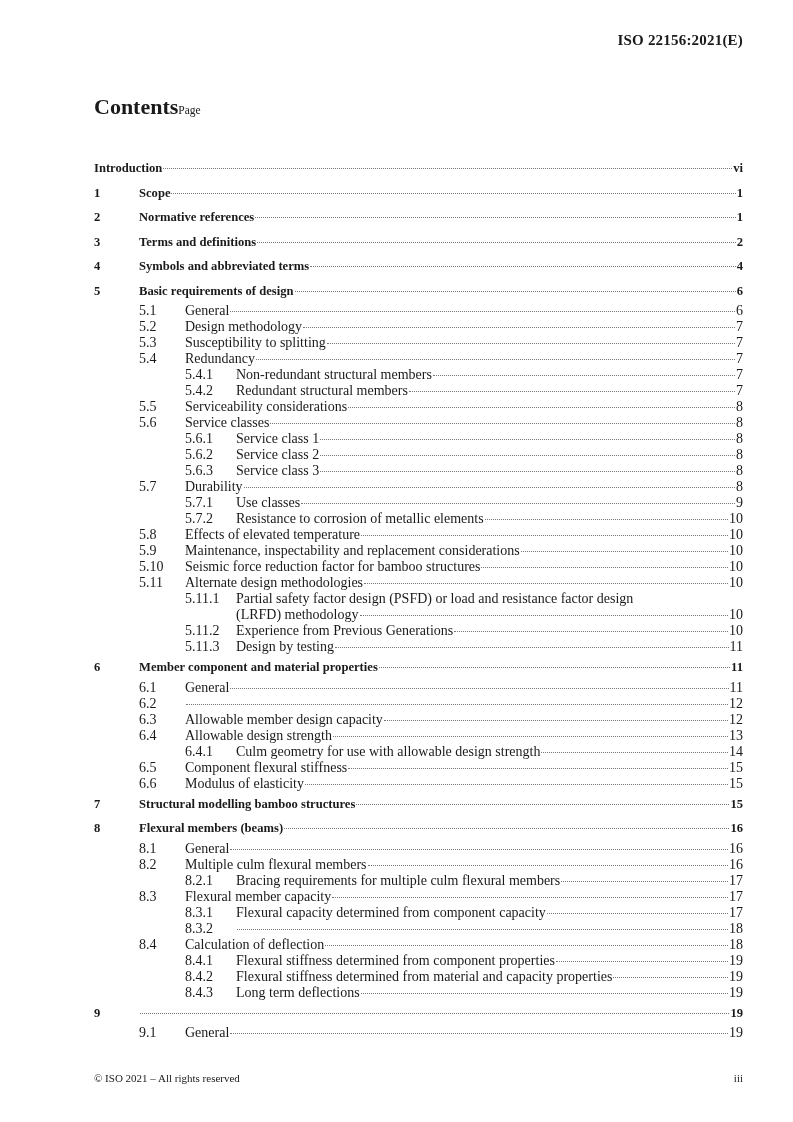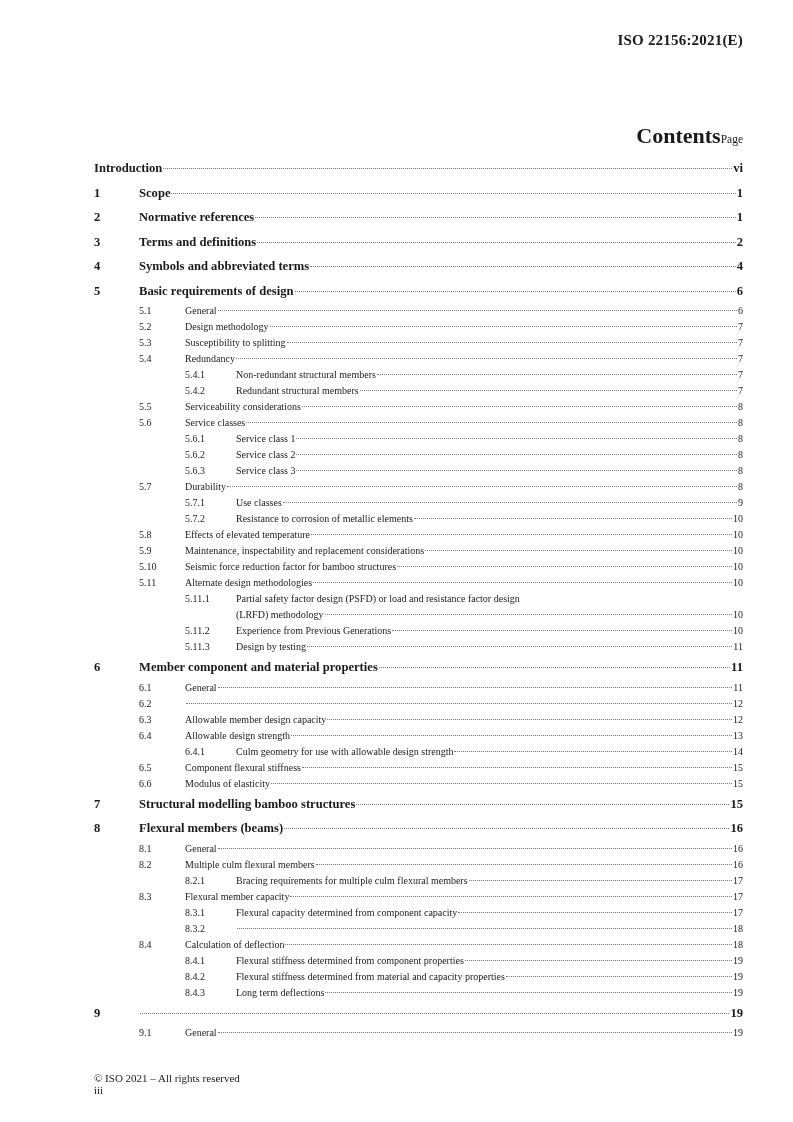--- a/index.html
+++ b/index.html
@@ -5,48 +5,48 @@
     html, body { margin: 0; padding: 0; background: #ffffff; }
     body {
       width: 793px; height: 1122px; position: relative; overflow: hidden;
       font-family: "Liberation Serif", "DejaVu Serif", serif; color: #1a1a1a;
     }
     .doc-id {
       position: absolute; top: 32px; right: 50px;
       font-weight: bold; font-size: 15px; letter-spacing: 0.2px;
     }
     .title-row {
-      position: absolute; top: 123px; left: 94px; right: 50px;
-      display: flex; justify-content: flex-end; align-items: baseline; margin-left: 15px;
+      position: absolute; top: 94px; left: 94px; right: 50px;
+      display: flex; justify-content: flex-start; align-items: baseline;
     }
     .title { font-size: 22px; font-weight: bold; }
     .page-label { font-size: 11.5px; }
     .toc { position: absolute; top: 156px; left: 94px; right: 50px; }
     .entry {
-      display: flex; align-items: baseline; font-size: 10px; line-height: 16px;
+      display: flex; align-items: baseline; font-size: 14px; line-height: 16px;
       height: 16px; white-space: nowrap;
     }
     .entry.lvl0 { font-weight: bold; font-size: 12.6px; height: 24.5px; line-height: 24px; }
     .entry.lvl1 { padding-left: 45px; }
     .entry.lvl2 { padding-left: 91px; }
     .entry .num { display: inline-block; flex: none; }
     .entry.lvl0 .num { width: 45px; }
     .entry.lvl1 .num { width: 46px; }
     .entry.lvl2 .num { width: 51px; }
     .entry .label { flex: none; }
     .entry .dots {
       flex: 1 1 auto; margin: 0 1px; border-bottom: 1px dotted #777;
       transform: translateY(-3px); min-width: 4px;
     }
     .entry .pg { flex: none; text-align: right; }
     .entry.wrap { height: auto; flex-wrap: wrap; }
     .entry.wrap .wrap-line { width: 100%; display: flex; align-items: baseline; height: 16px; }
     .footer {
       position: absolute; top: 1072px; left: 94px; right: 50px;
-      display: flex; justify-content: space-between; font-size: 11px; flex-direction: column;
+      display: flex; justify-content: space-between; font-size: 11px;
     }
   </style>
 </head>
 <body>
 
 <div class="doc-id">ISO 22156:2021(E)</div>
 
 <div class="title-row">
   <span class="title">Contents</span>
   <span class="page-label">Page</span>

